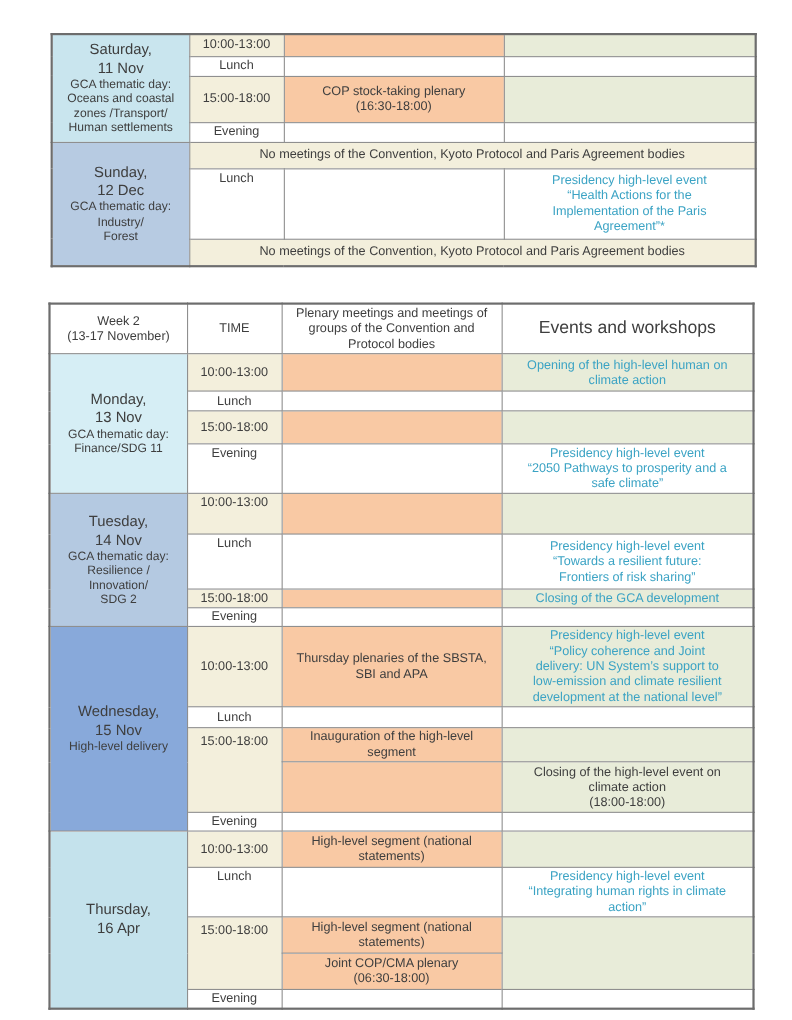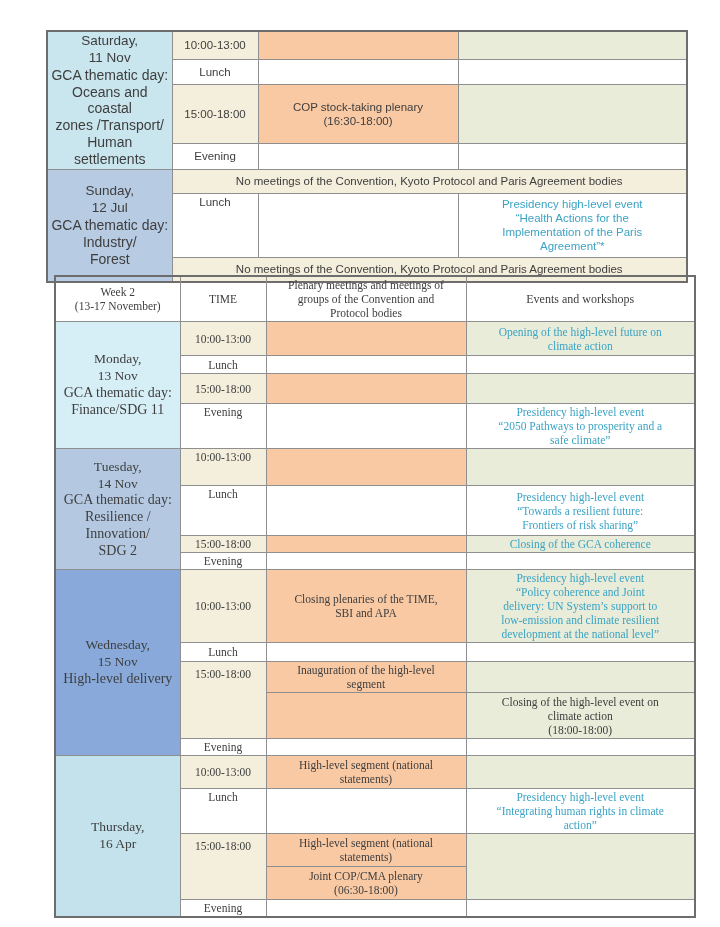--- a/index.html
+++ b/index.html
@@ -14,21 +14,21 @@
   td.cell {
     border: 1px solid #8f8f8f; text-align: center; vertical-align: middle;
     padding: 1px 3px; font-size: 11.5px; line-height: 1.22; overflow: hidden;
   }
   .pre { white-space: pre-line; }
   .beige  { background: var(--beige-cell); }
   .orange { background: var(--orange-cell); }
   .green  { background: var(--green-cell); }
   .teal   { color: var(--teal-text); }
   .day-title { font-size: 13.5px; line-height: 1.25; white-space: pre-line; }
-  .day-sub   { font-size: 14px;   line-height: 1.2;  white-space: pre-line; }
+  .day-sub   { font-size: 11px;   line-height: 1.2;  white-space: pre-line; }
   .hdr-small { font-size: 10.5px; }
 </style>
 </head>
 <body>
 
 <div id="page">
 
   <table class="sched" style="position:absolute; left:46px; top:30px;">
     <colgroup>
       <col style="width:125px">
@@ -62,69 +62,69 @@
       <td class="cell green"></td>
     </tr>
     <tr style="height:18px;">
       <td class="cell">Evening</td>
       <td class="cell"></td>
       <td class="cell"></td>
     </tr>
     <tr style="height:24px;">
       <td class="cell" rowspan="3" style="background:var(--day-sunday);">
         <div class="day-title">Sunday,
-12 Jul</div>
+12 Dec</div>
         <div class="day-sub">GCA thematic day:
 Industry/
 Forest</div>
       </td>
       <td class="cell beige" colspan="3">No meetings of the Convention, Kyoto Protocol and Paris Agreement bodies</td>
     </tr>
     <tr style="height:64px;">
       <td class="cell" style="vertical-align:top;">Lunch</td>
       <td class="cell"></td>
       <td class="cell teal pre">Presidency high-level event
 “Health Actions for the
 Implementation of the Paris
 Agreement”*</td>
     </tr>
     <tr style="height:25px;">
       <td class="cell beige" colspan="3">No meetings of the Convention, Kyoto Protocol and Paris Agreement bodies</td>
     </tr>
     </tbody>
   </table>
 
-  <table class="sched" style="position:absolute; left:54px; top:275px;font-family:Liberation Serif, serif;">
+  <table class="sched" style="position:absolute; left:44px; top:275px;">
     <colgroup>
       <col style="width:125px">
         <col style="width:86px">
         <col style="width:200px">
         <col style="width:229px">
     </colgroup>
     <tbody>
     <tr style="height:43px;">
       <td class="cell pre">Week 2
 (13-17 November)</td>
       <td class="cell hdr-small">TIME</td>
       <td class="cell hdr-small pre">Plenary meetings and meetings of
 groups of the Convention and
 Protocol bodies</td>
-      <td class="cell" style="font-size:12px;">Events and workshops</td>
+      <td class="cell" style="font-size:16px;">Events and workshops</td>
     </tr>
 
     <tr style="height:34px;">
       <td class="cell" rowspan="4" style="background:var(--day-monday);">
         <div class="day-title">Monday,
 13 Nov</div>
         <div class="day-sub">GCA thematic day:
 Finance/SDG 11</div>
       </td>
       <td class="cell beige">10:00-13:00</td>
       <td class="cell orange"></td>
-      <td class="cell green teal pre">Opening of the high-level future on
+      <td class="cell green teal pre">Opening of the high-level human on
 climate action</td>
     </tr>
     <tr style="height:18px;">
       <td class="cell">Lunch</td>
       <td class="cell"></td>
       <td class="cell"></td>
     </tr>
     <tr style="height:30px;">
       <td class="cell beige">15:00-18:00</td>
       <td class="cell orange"></td>
@@ -154,36 +154,36 @@
     <tr style="height:50px;">
       <td class="cell" style="vertical-align:top;">Lunch</td>
       <td class="cell"></td>
       <td class="cell teal pre">Presidency high-level event
 “Towards a resilient future:
 Frontiers of risk sharing”</td>
     </tr>
     <tr style="height:17px;">
       <td class="cell beige">15:00-18:00</td>
       <td class="cell orange"></td>
-      <td class="cell green teal">Closing of the GCA coherence</td>
+      <td class="cell green teal">Closing of the GCA development</td>
     </tr>
     <tr style="height:17px;">
       <td class="cell">Evening</td>
       <td class="cell"></td>
       <td class="cell"></td>
     </tr>
 
     <tr style="height:70px;">
       <td class="cell" rowspan="5" style="background:var(--day-wednesday);">
         <div class="day-title">Wednesday,
 15 Nov</div>
         <div class="day-sub">High-level delivery</div>
       </td>
       <td class="cell beige">10:00-13:00</td>
-      <td class="cell orange pre">Closing plenaries of the TIME,
+      <td class="cell orange pre">Thursday plenaries of the SBSTA,
 SBI and APA</td>
       <td class="cell green teal pre">Presidency high-level event
 “Policy coherence and Joint
 delivery: UN System’s support to
 low-emission and climate resilient
 development at the national level”</td>
     </tr>
     <tr style="height:19px;">
       <td class="cell">Lunch</td>
       <td class="cell"></td>

